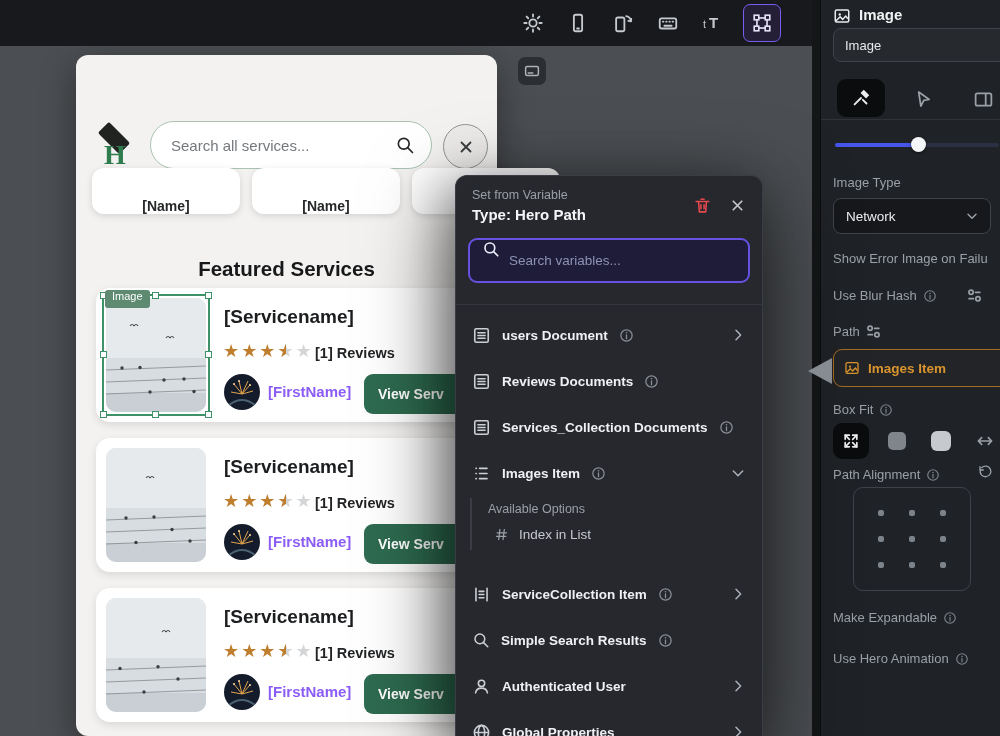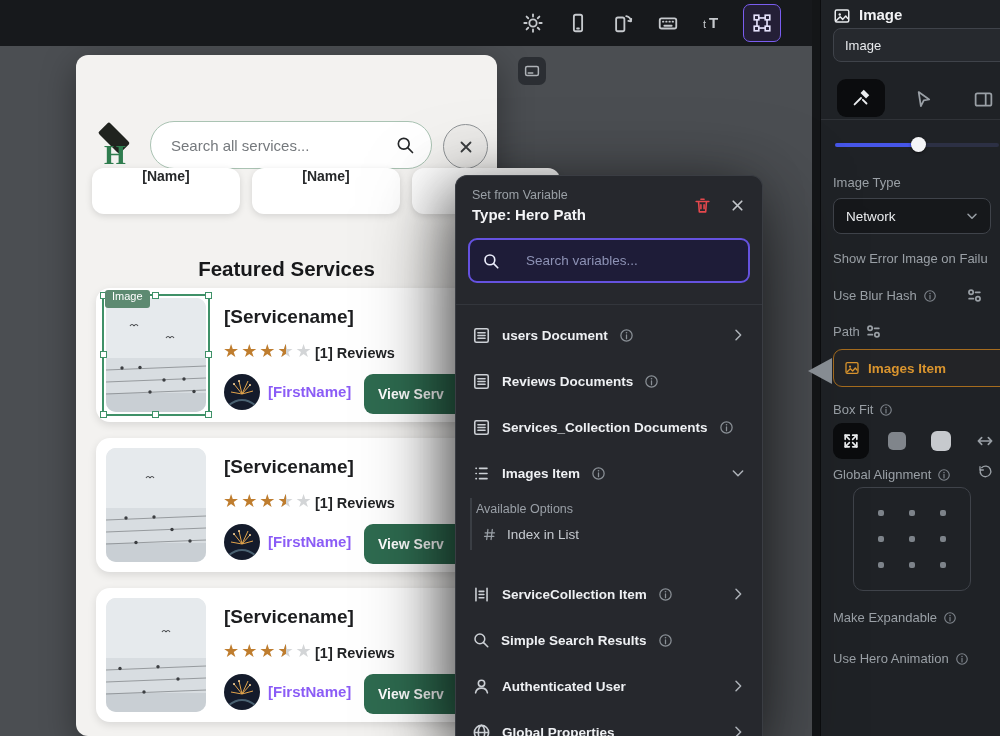--- a/index.html
+++ b/index.html
@@ -32,21 +32,21 @@
              font:bold 28px "Liberation Serif",serif; color:#2f7d4f; }
   .searchbar { position:absolute; left:74px; top:66px; width:282px; height:48px; background:#fff;
                border:1.5px solid #aac3b3; border-radius:26px; display:flex; align-items:center; padding:0 16px 0 20px; }
   .searchbar input { flex:1; border:none; outline:none; background:transparent; font:15px "Liberation Sans",sans-serif; color:#333; }
   .searchbar input::placeholder { color:#75797d; }
   .searchbar .mag { color:#26282a; }
   .close-btn { position:absolute; left:367px; top:69px; width:45px; height:45px; border-radius:50%;
                background:#ecebe9; border:1.5px solid #8f9396; color:#3a3d3f;
                display:flex; align-items:center; justify-content:center; cursor:pointer; }
   .mini-card { position:absolute; top:113px; width:148px; height:46px; background:#fff; border-radius:12px;
-               box-shadow:0 2px 7px rgba(0,0,0,.13); display:flex; align-items:flex-start; justify-content:center;
+               box-shadow:0 2px 7px rgba(0,0,0,.13); display:flex; align-items:flex-end; justify-content:center;
                font:600 14px "Liberation Sans",sans-serif; color:#26282a; }
   .heading { position:absolute; left:0; right:0; top:202px; text-align:center;
              font:bold 20.5px "Liberation Sans",sans-serif; color:#17181a; }
 
   .svc-card { position:absolute; left:20px; width:392px; height:134px; background:#fff; border-radius:14px;
               box-shadow:0 3px 9px rgba(0,0,0,.11); }
   .svc-img { position:absolute; left:10px; top:10px; width:100px; height:114px; border-radius:10px; overflow:hidden; background:#dfe3e6; }
   .svc-title { position:absolute; left:128px; top:18px; font:bold 19px "Liberation Sans",sans-serif; color:#1c1d1f; }
   .stars { position:absolute; left:127px; top:52px; font-size:18px; letter-spacing:2px; line-height:22px; }
   .st { color:#bf7d2e; }
@@ -71,32 +71,32 @@
 
   
   .dialog { position:absolute; left:455px; top:175px; width:308px; height:561px; background:#26282d;
             border:1px solid #3a3d43; border-bottom:none; border-radius:12px 12px 0 0;
             box-shadow:0 30px 90px rgba(0,0,0,.6), -10px 10px 50px rgba(0,0,0,.35); z-index:50; }
   .dlg-kicker { position:absolute; left:16px; top:12px; font:12.5px "Liberation Sans",sans-serif; color:#9aa0a6; }
   .dlg-title { position:absolute; left:16px; top:30px; font:bold 15px "Liberation Sans",sans-serif; color:#f4f5f7; }
   .dlg-trash { position:absolute; right:50px; top:20px; background:none; border:none; color:#e5484d; cursor:pointer; }
   .dlg-close { position:absolute; right:16px; top:21px; background:none; border:none; color:#c3c7cb; cursor:pointer; }
   .dlg-search { position:absolute; left:12px; right:12px; top:62px; height:45px; background:#1e1c38;
-                border:2px solid #6552e0; border-radius:9px; display:flex; align-items:center; padding:0 12px; gap:26px; }
+                border:2px solid #6552e0; border-radius:9px; display:flex; padding:0 12px; gap:9px; }
   .dlg-search .mag { color:#eceefc; }
   .dlg-search input { flex:1; border:none; outline:none; background:transparent;
                       font:13.5px "Liberation Sans",sans-serif; color:#d6d9f2; }
   .dlg-search input::placeholder { color:#8d92b5; }
   .dlg-sep { position:absolute; left:0; right:0; top:128px; height:1px; background:#33363c; }
   .row { position:absolute; left:0; right:0; height:46px; display:flex; align-items:center; padding:0 16px; gap:11px; cursor:pointer; }
   .row .ric { color:#ccd0d5; flex:0 0 auto; }
   .row .rlb { font:bold 13.5px "Liberation Sans",sans-serif; color:#eef0f3; }
   .row .iic { color:#8a9096; display:flex; }
   .row .chev { margin-left:auto; color:#aeb3b9; }
-  .subtree { position:absolute; left:14px; right:16px; top:322px; border-left:2px solid #3a3e44; padding-left:2px; }
+  .subtree { position:absolute; left:14px; right:16px; top:322px; border-left:2px solid #3a3e44; padding-left:14px; }
   .sub-head { font:12.5px "Liberation Sans",sans-serif; color:#9aa0a7; padding:4px 0 2px 2px; }
   .sub-row { display:flex; align-items:center; gap:10px; height:32px; padding-left:8px; cursor:pointer; }
   .sub-row .hsh { color:#9aa0a7; }
   .sub-row .slb { font:13.5px "Liberation Sans",sans-serif; color:#c6cad0; }
 
   
   .connector { position:absolute; left:808px; top:358px; width:0; height:0; z-index:60;
                border-top:13px solid transparent; border-bottom:13px solid transparent; border-right:24px solid #868c92; }
 
   
@@ -699,21 +699,21 @@
     </button>
     <button class="fitbtn" style="left:146px">
       <span>
           <svg width="20" height="20" viewBox="0 0 24 24" fill="none" stroke="currentColor" stroke-width="2" stroke-linecap="round" stroke-linejoin="round">
             <path d="M4 12h16M8 8l-4 4 4 4M16 8l4 4-4 4"></path>
           </svg>
         </span>
     </button>
 
     <div class="plabel" style="left:12px;top:467px">
-      <span>Global Alignment</span>
+      <span>Path Alignment</span>
       <span class="iic">
           <svg width="14" height="14" viewBox="0 0 24 24" fill="none" stroke="currentColor" stroke-width="2">
             <circle cx="12" cy="12" r="9"></circle>
             <path d="M12 11v6" stroke-linecap="round"></path>
             <circle cx="12" cy="7.6" r="1.3" fill="currentColor" stroke="none"></circle>
           </svg>
         </span>
     </div>
     <button class="resetbtn">
       <span><svg width="16" height="16" viewBox="0 0 24 24" fill="none" stroke="currentColor" stroke-width="2" stroke-linecap="round" stroke-linejoin="round">

